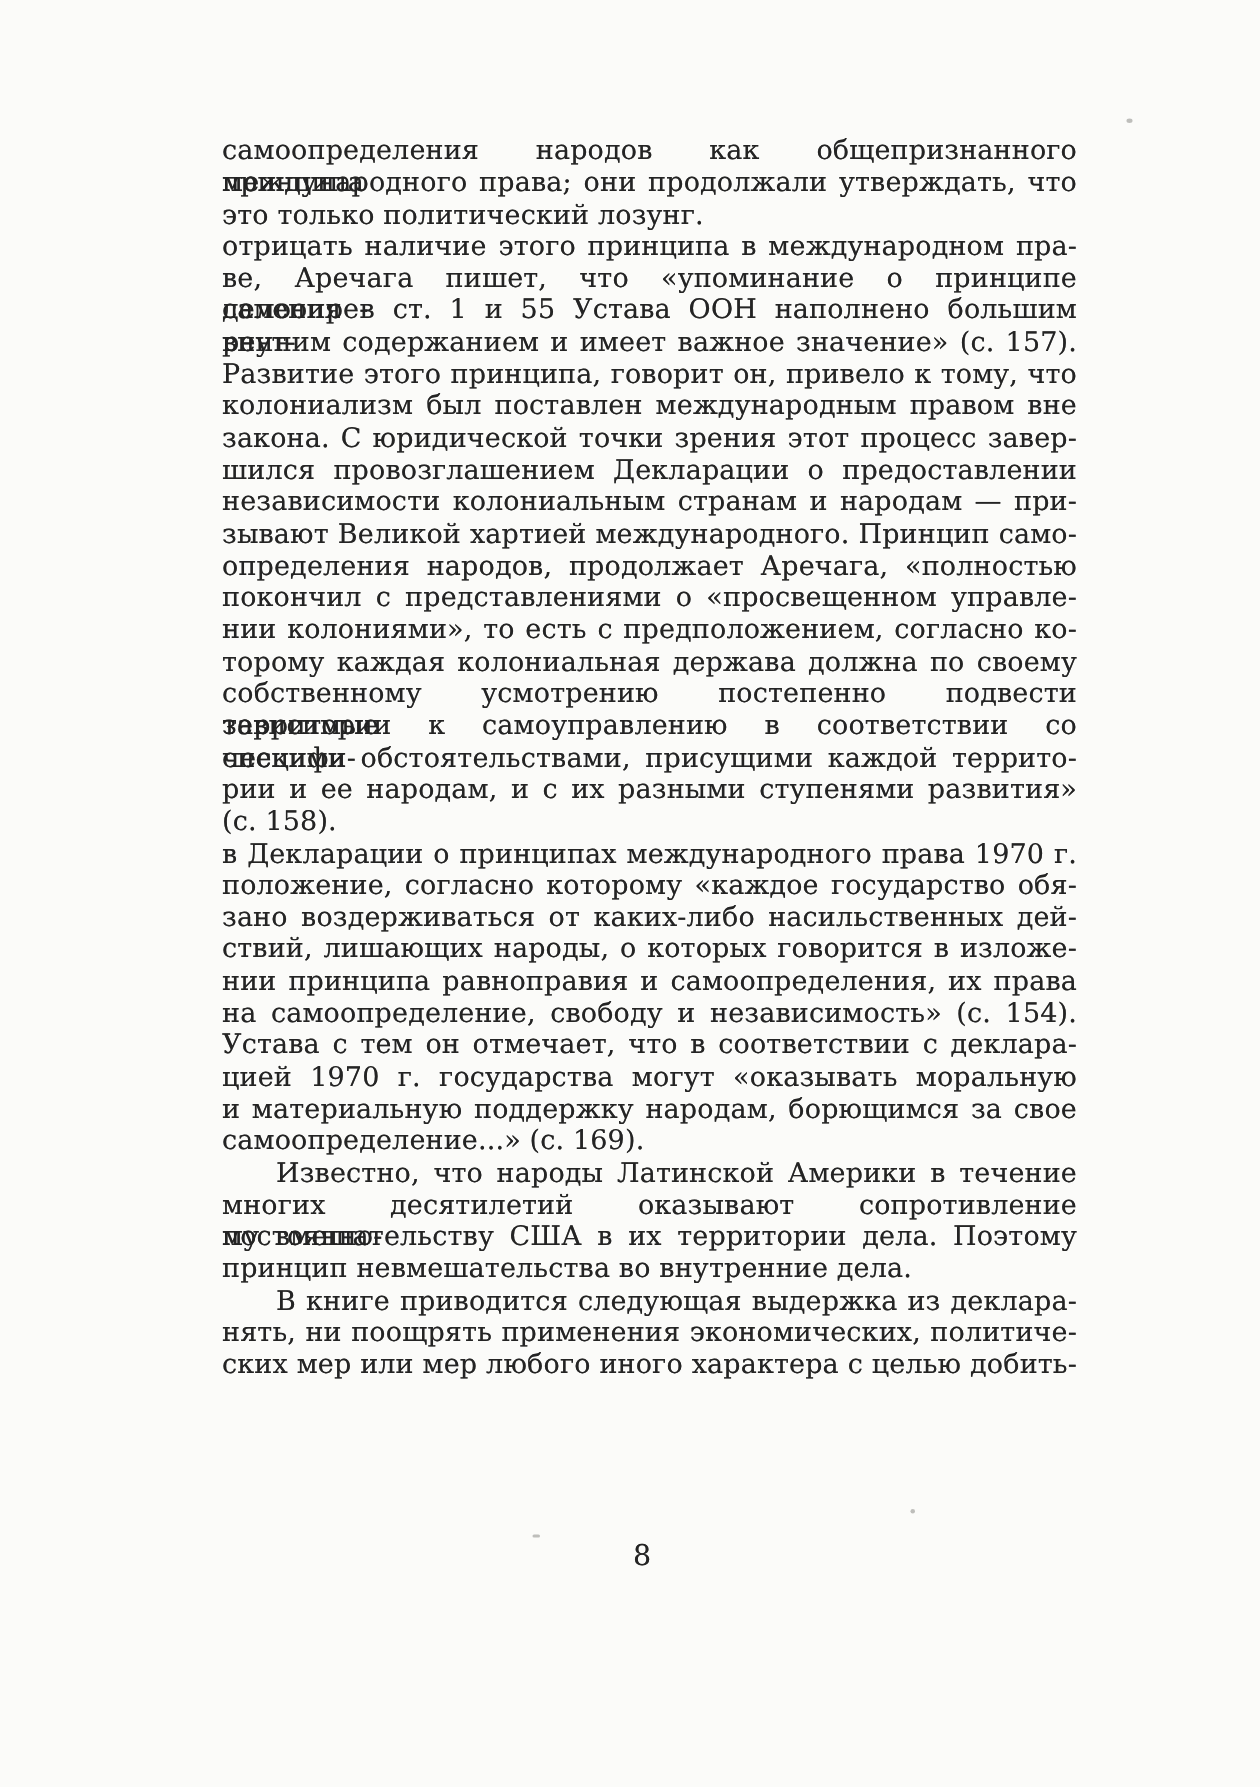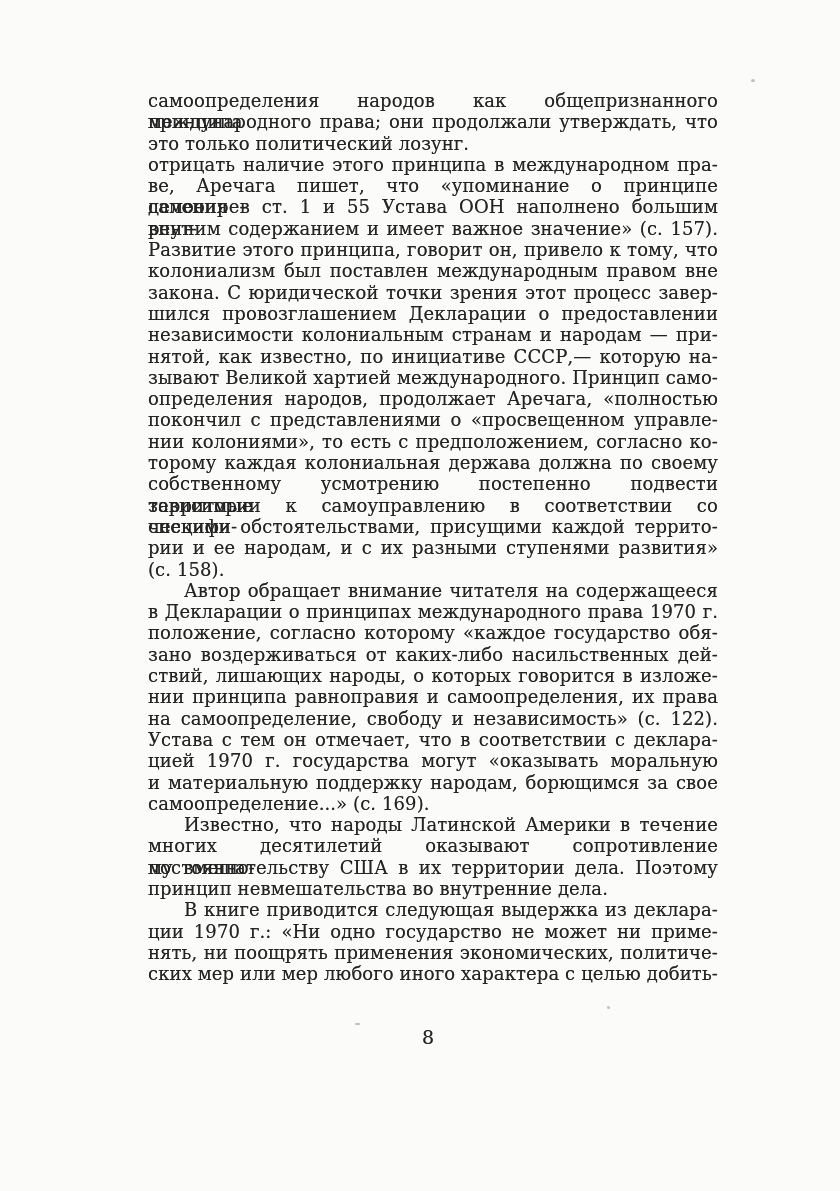--- a/index.html
+++ b/index.html
@@ -71,48 +71,45 @@
       <div class="line last">это только политический лозунг.</div>
       <div class="line">отрицать наличие этого принципа в международном пра-</div>
       <div class="line">ве, Аречага пишет, что «упоминание о принципе самоопре-</div>
       <div class="line">деления в ст. 1 и 55 Устава ООН наполнено большим внут-</div>
       <div class="line">ренним содержанием и имеет важное значение» (с. 157).</div>
       <div class="line">Развитие этого принципа, говорит он, привело к тому, что</div>
       <div class="line">колониализм был поставлен международным правом вне</div>
       <div class="line">закона. С юридической точки зрения этот процесс завер-</div>
       <div class="line">шился провозглашением Декларации о предоставлении</div>
       <div class="line">независимости колониальным странам и народам — при-</div>
-      <div class="line">нятой, как известно, по инициативе СССР,— которую на-</div>
       <div class="line">зывают Великой хартией международного. Принцип само-</div>
       <div class="line">определения народов, продолжает Аречага, «полностью</div>
       <div class="line">покончил с представлениями о «просвещенном управле-</div>
       <div class="line">нии колониями», то есть с предположением, согласно ко-</div>
       <div class="line">торому каждая колониальная держава должна по своему</div>
       <div class="line">собственному усмотрению постепенно подвести зависимые</div>
       <div class="line">территории к самоуправлению в соответствии со специфи-</div>
       <div class="line">ческими обстоятельствами, присущими каждой террито-</div>
       <div class="line">рии и ее народам, и с их разными ступенями развития»</div>
       <div class="line last">(с. 158).</div>
-      <div class="line indent">Автор обращает внимание читателя на содержащееся</div>
       <div class="line">в Декларации о принципах международного права 1970 г.</div>
       <div class="line">положение, согласно которому «каждое государство обя-</div>
       <div class="line">зано воздерживаться от каких-либо насильственных дей-</div>
       <div class="line">ствий, лишающих народы, о которых говорится в изложе-</div>
       <div class="line">нии принципа равноправия и самоопределения, их права</div>
-      <div class="line">на самоопределение, свободу и независимость» (с. 122).</div>
+      <div class="line">на самоопределение, свободу и независимость» (с. 154).</div>
       <div class="line">Устава с тем он отмечает, что в соответствии с деклара-</div>
       <div class="line">цией 1970 г. государства могут «оказывать моральную</div>
       <div class="line">и материальную поддержку народам, борющимся за свое</div>
       <div class="line last">самоопределение...» (с. 169).</div>
       <div class="line indent">Известно, что народы Латинской Америки в течение</div>
       <div class="line">многих десятилетий оказывают сопротивление постоянно-</div>
       <div class="line">му вмешательству США в их территории дела. Поэтому</div>
       <div class="line last">принцип невмешательства во внутренние дела.</div>
       <div class="line indent">В книге приводится следующая выдержка из деклара-</div>
-      <div class="line">ции 1970 г.: «Ни одно государство не может ни приме-</div>
       <div class="line">нять, ни поощрять применения экономических, политиче-</div>
       <div class="line">ских мер или мер любого иного характера с целью добить-</div>
     </div>
   <div class="folio">8</div>
   <div class="speck s1"></div>
   <div class="speck s2"></div>
   <div class="speck s3"></div>
 </div>
 
 </body></html>

